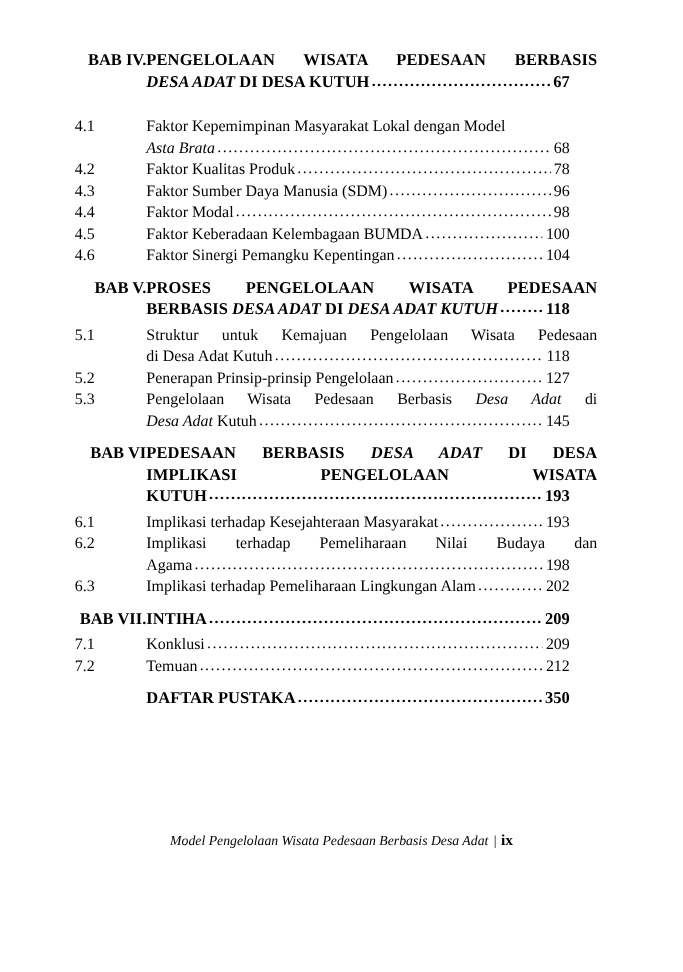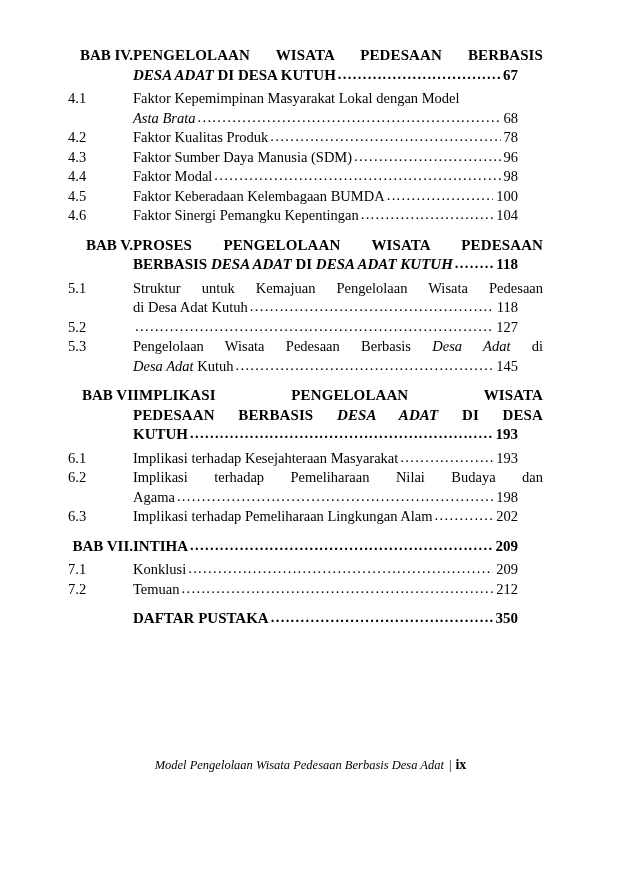--- a/index.html
+++ b/index.html
@@ -41,21 +41,21 @@
   }
 
   .body { flex:1 1 auto; min-width:0; }
 
   
   .jline {
     text-align:justify;
     text-align-last:justify;
     line-height:19.5px;
   }
-  .jline.natural { text-align-last:left; }
+  .jline.natural { text-align-last:left;margin-top:17px; }
 
   .chap .jline { font-weight:bold; font-size:15px; letter-spacing:0.1px; }
   .sec  .jline { font-size:14.5px; }
 
   
   .leadline {
     display:flex; align-items:baseline;
     width:100%;
     line-height:19.5px;
   }
@@ -236,20 +236,21 @@
             </div>
           </div>
         </div>
       </div>
       <div class="" style="height: 0px;"></div>
       <div class="entry sec">
         <div class="row">
           <div class="label">5.2</div>
           <div class="body">
             <div class="leadline">
+              <span class="lead-text">Penerapan Prinsip-prinsip Pengelolaan</span>
               <span class="dots">................................................................................................................................................................</span>
               <span class="pg">127</span>
             </div>
           </div>
         </div>
       </div>
       <div class="" style="height: 0px;"></div>
       <div class="entry sec">
         <div class="row">
           <div class="label">5.3</div>
@@ -264,22 +265,22 @@
             </div>
           </div>
         </div>
       </div>
       <div class="gap-chap"></div>
       <div class="entry chap">
         <div class="row">
           <div class="label">BAB VI</div>
           <div class="body">
             <div class="upper">
+              <div class="jline">PEDESAAN BERBASIS <i>DESA ADAT</i> DI DESA</div>
               <div class="jline">IMPLIKASI PENGELOLAAN WISATA</div>
-              <div class="jline">PEDESAAN BERBASIS <i>DESA ADAT</i> DI DESA</div>
             </div>
             <div class="leadline">
               <span class="lead-text">KUTUH</span>
               <span class="dots">................................................................................................................................................................</span>
               <span class="pg">193</span>
             </div>
           </div>
         </div>
       </div>
       <div class="gap-small"></div>

